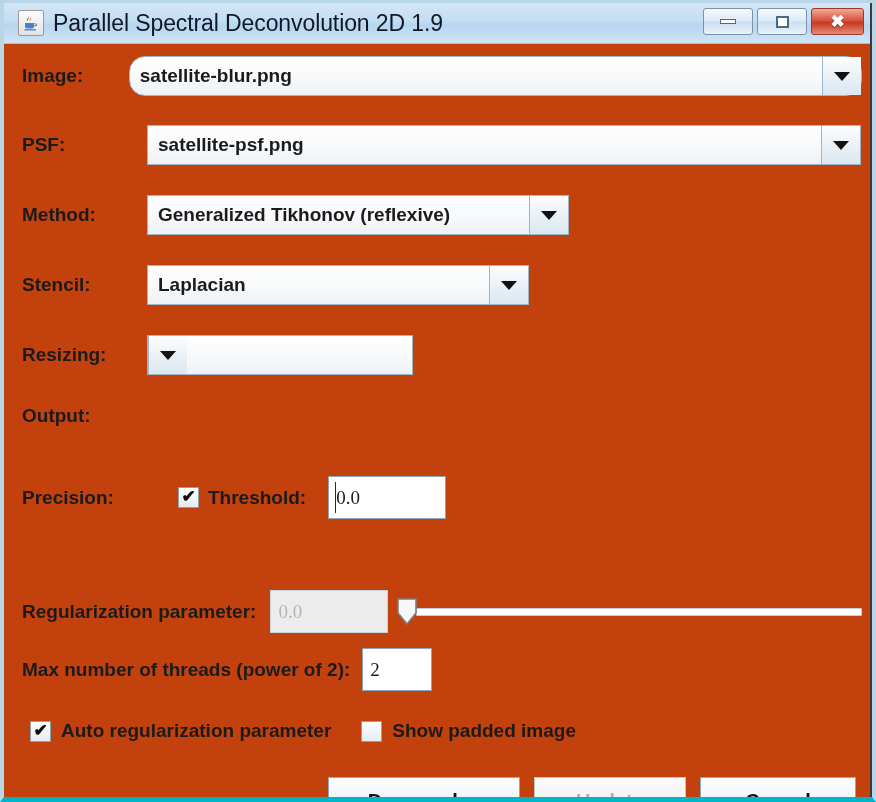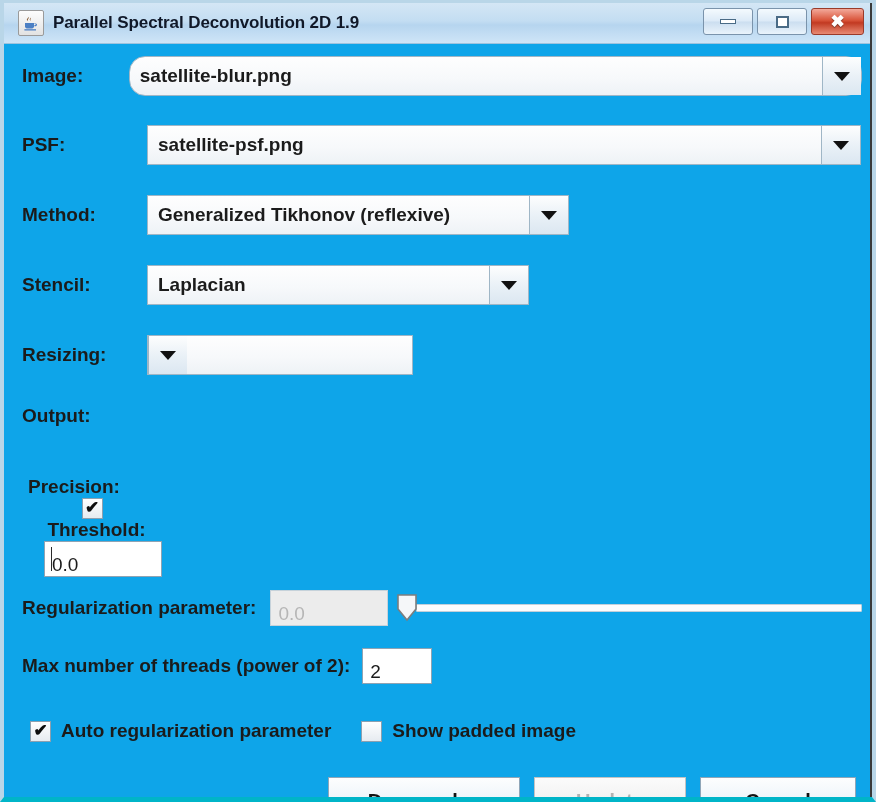--- a/index.html
+++ b/index.html
@@ -55,22 +55,22 @@
     flex: 0 0 auto;
     background: linear-gradient(to bottom, #fdfdfd, #e2e2e2);
     border: 1px solid #9a9a9a;
     border-radius: 2px;
     display: flex;
     align-items: center;
     justify-content: center;
     margin-right: 9px;
   }
   .title-text {
-    font-size: 17px;
-    font-weight: bold;
+    font-size: 23px;
+    font-weight: normal;
     color: #101828;
     letter-spacing: -0.1px;
     white-space: nowrap;
   }
   .win-buttons {
     position: absolute;
     right: 8px;
     top: 5px;
     display: flex;
     gap: 4px;
@@ -110,21 +110,21 @@
     font-size: 17px;
     font-weight: bold;
     line-height: 1;
     text-shadow: 0 1px 1px rgba(0,0,0,.45);
   }
 
   
   .content {
     position: relative;
     height: 756px;
-    background: #0ea5e9;
+    background: #c2410c;
     padding: 0;
   }
 
   .row {
     position: absolute;
     display: flex;
     align-items: center;
     left: 18px;
   }
   .lbl {
@@ -165,30 +165,31 @@
   }
   .caret {
     width: 0; height: 0;
     border-left: 8px solid transparent;
     border-right: 8px solid transparent;
     border-top: 9px solid #111111;
   }
 
   
   .tfield {
-    height: 36px;
+    height: 43px;
     box-sizing: border-box;
     border: 1px solid #8fa3b3;
     background: #ffffff;
     display: flex;
-    align-items: flex-end;
+    align-items: center;
     padding-left: 7px;
     font-size: 19px;
     color: #1b1b1b;
     position: relative;
+    font-family: Liberation Serif, serif;
   }
   .tfield.caretfield::before {
     content: "";
     position: absolute;
     left: 6px;
     top: 5px;
     bottom: 5px;
     width: 1px;
     background: #2b2b2b;
   }
@@ -341,21 +342,21 @@
         <div class="arrowbox">
           <span class="caret"></span>
         </div>
       </div>
     </div>
 
     <div class="row" style="top:361px; left:18px;">
       <div class="lbl" style="width:128px;">Output:</div>
     </div>
 
-    <div class="row" style="top:432px; left:18px;flex-direction:column;">
+    <div class="row" style="top:432px; left:18px;">
       <div class="lbl" style="width:128px;">Precision:</div>
 
       <div style="width:28px;"></div>
 
       <div class="cbox">
         <span class="tick">✔</span>
       </div>
       <div class="lbl" style="margin-left:9px;">Threshold:</div>
       <div class="tfield caretfield" style="width:118px; margin-left:22px;">
         <span>0.0</span>

